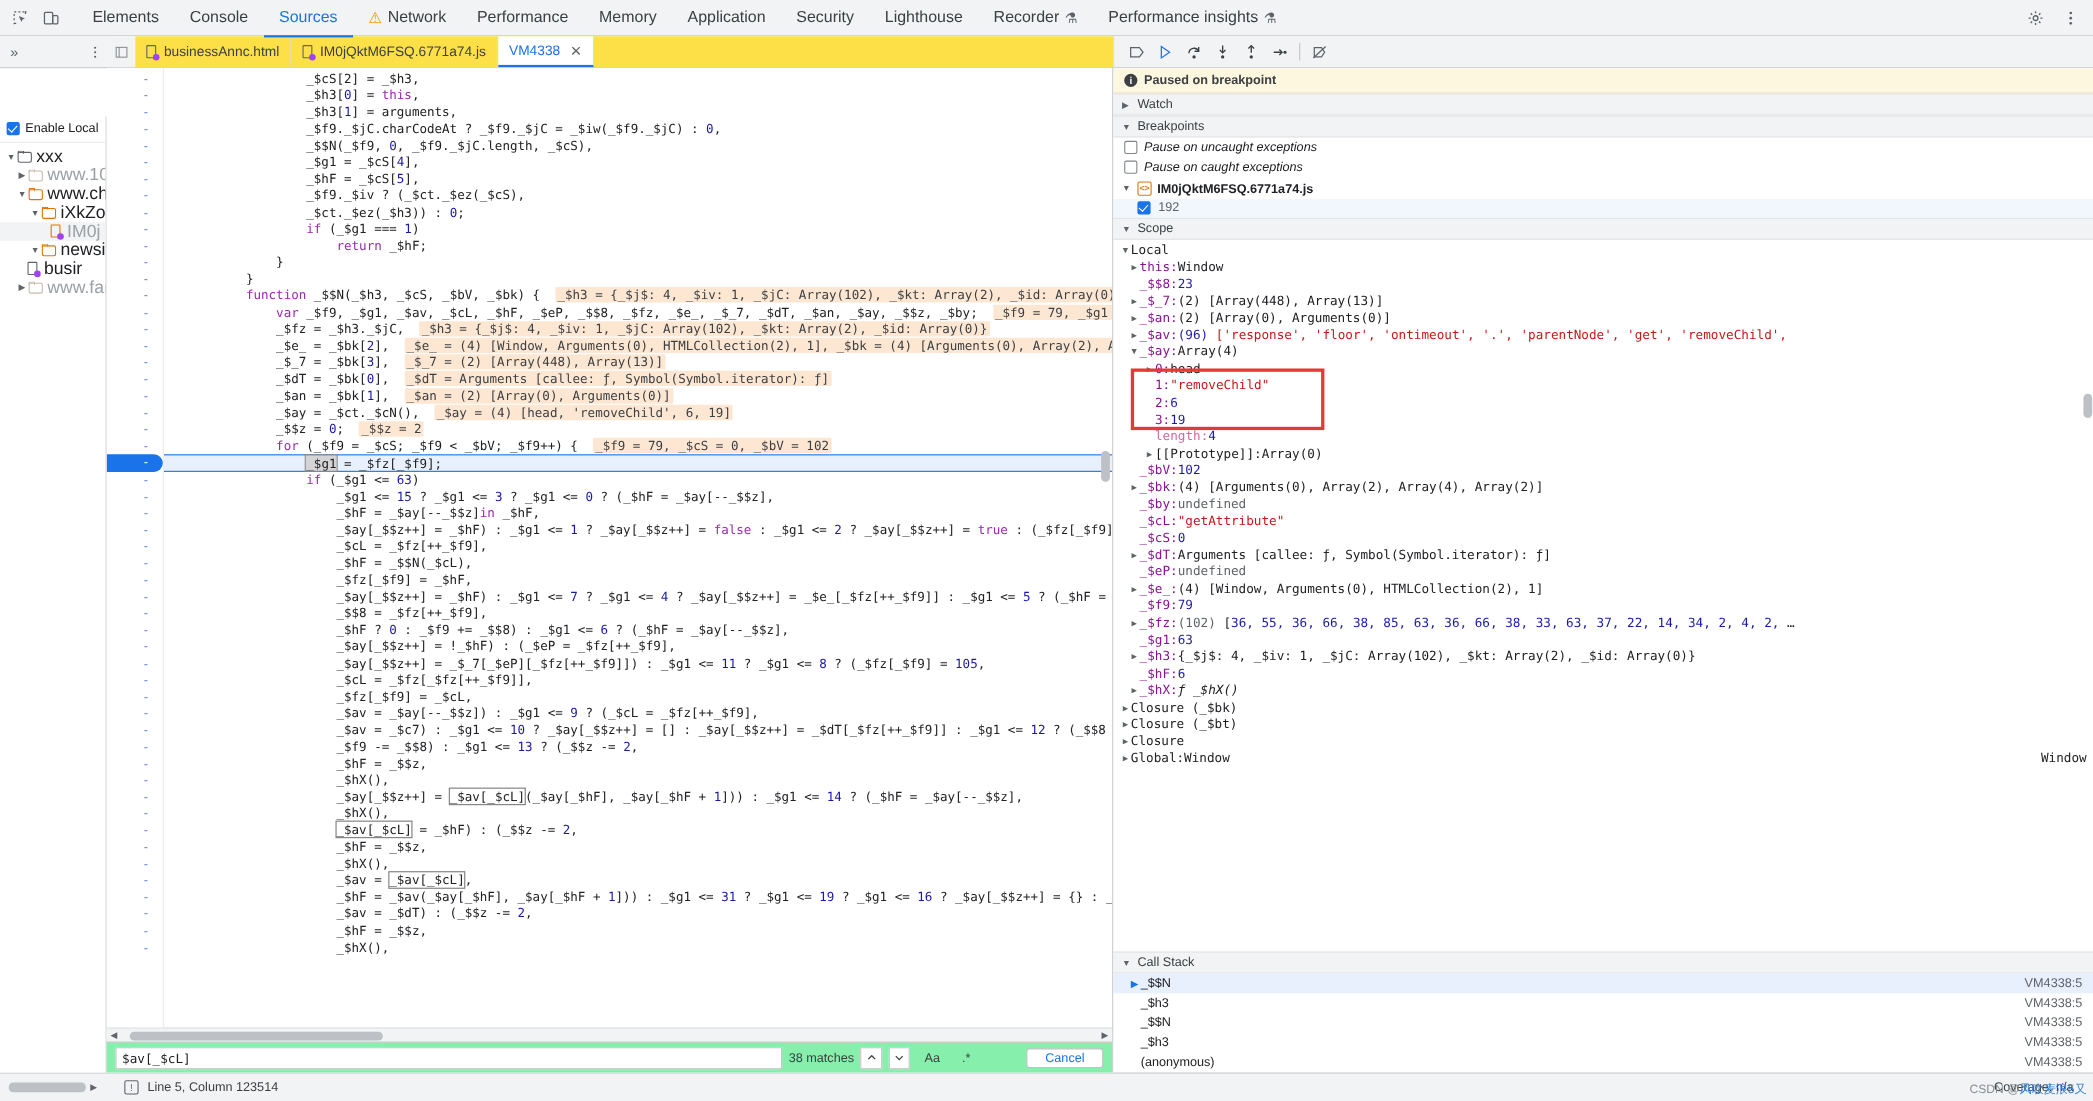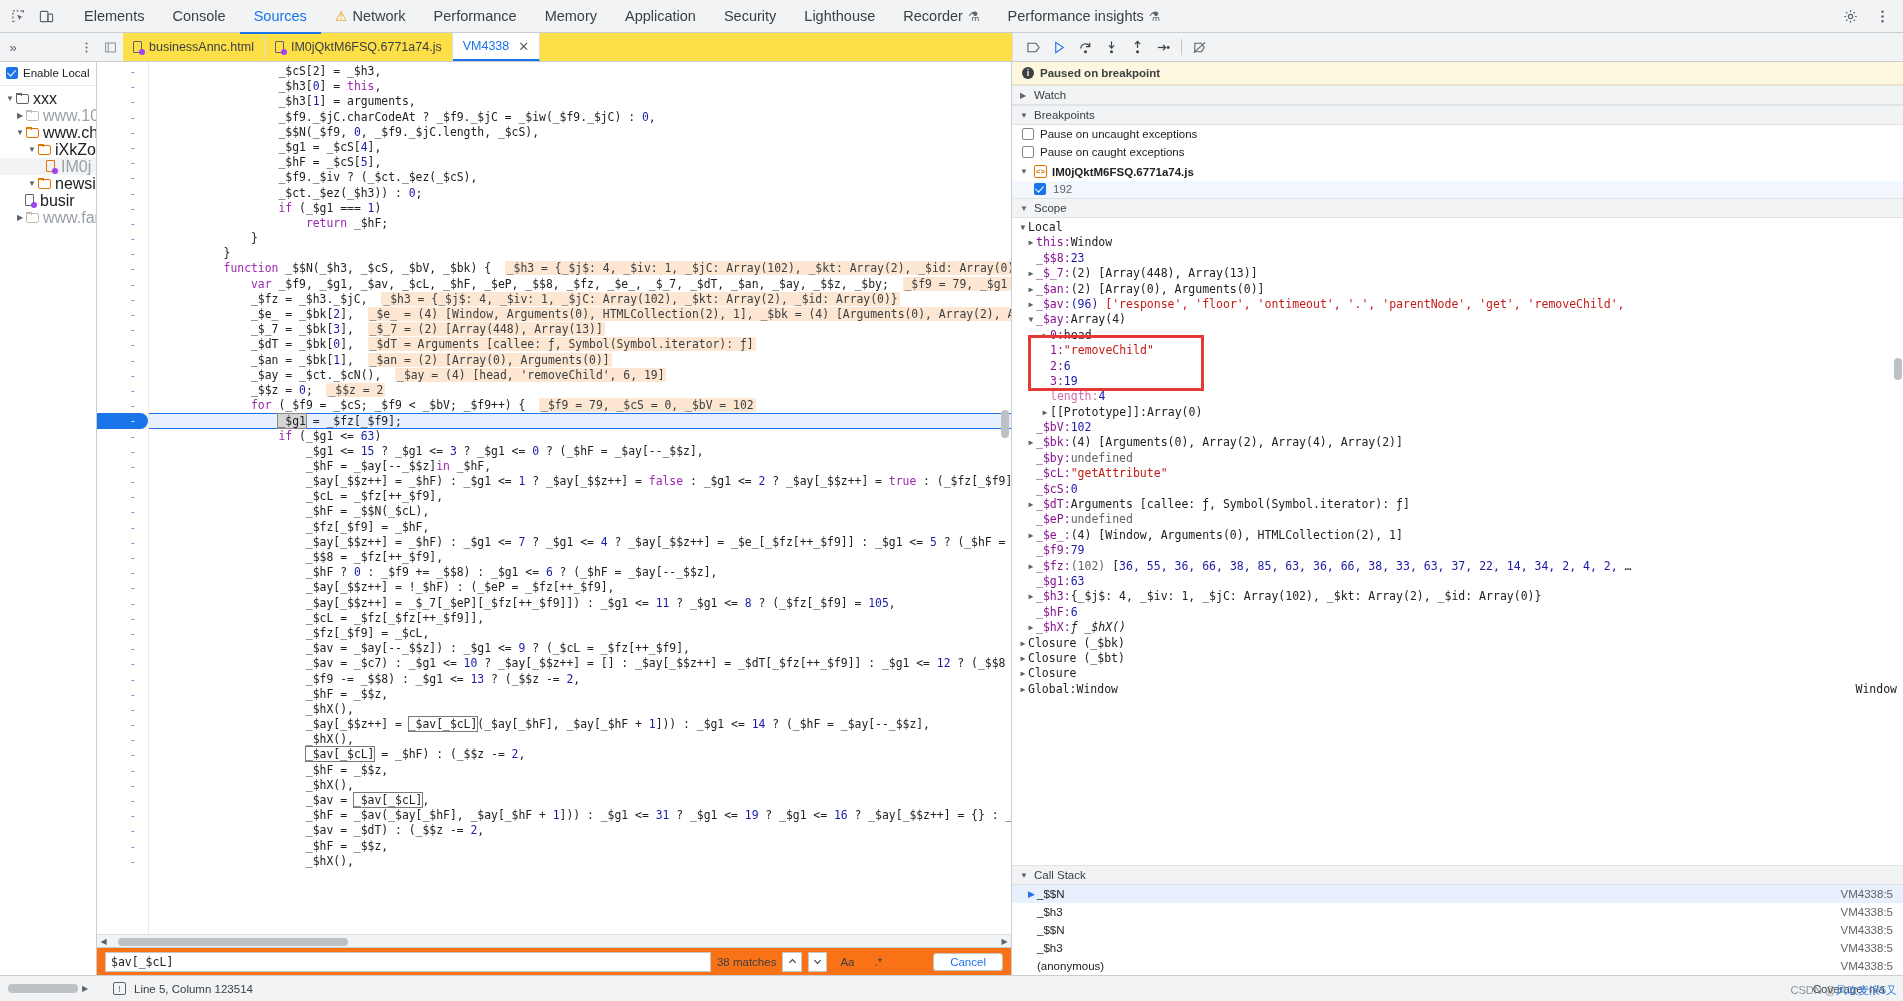--- a/index.html
+++ b/index.html
@@ -76,20 +76,21 @@
   .main { flex: 1; display: flex; min-height: 0; }
 
   
   .navigator {
     width: 97px; min-width: 97px;
     background: #ffffff;
     border-right: 1px solid #cacdd1;
     font-size: 11.5px;
     overflow: hidden;
     position: relative;
+    margin-top: 44px;
   }
   .nav-ovr { display:flex; align-items:center; gap:5px; padding: 5px 4px 6px 6px; border-bottom:1px solid #e8eaed; }
   .chk {
     width: 12px; height: 12px; border-radius: 2px;
     background: #1a73e8; position: relative; flex:none;
   }
   .chk::after {
     content:""; position:absolute; left:3px; top:1px;
     width:4px; height:7px; border:solid #fff; border-width: 0 1.6px 1.6px 0;
     transform: rotate(42deg);
@@ -139,21 +140,21 @@
   
   .vscroll { position:absolute; right:0; top:0; width: 12px; height: 100%; background: transparent; }
   .vthumb { position:absolute; left:2px; width: 8px; background:#bdc1c6; border-radius:4px; }
   .hscroll-row { height: 13px; background:#f1f3f4; display:flex; align-items:center; border-top:1px solid #e0e0e0; }
   .hs-arrow { width: 13px; text-align:center; font-size:8px; color:#5f6368; cursor:pointer; }
   .hs-track { flex:1; height:9px; position:relative; }
   .hs-thumb { position:absolute; left:8px; top:1px; width: 230px; height: 8px; background:#bdc1c6; border-radius:4px; }
 
   
   .searchbar {
-    height: 28px; background:#f97316; border-top:1px solid #cacdd1;
+    height: 28px; background:#86efac; border-top:1px solid #cacdd1;
     display:flex; align-items:center; gap:6px; padding: 0 8px;
   }
   .sinput {
     width: 690px; height: 20px; background:#fff; border:1px solid #c7c7c7;
     font-family:"DejaVu Sans Mono", monospace; font-size:11.5px;
     padding: 0 5px; color:#202124; display:flex; align-items:center;
   }
   .smatches { font-size: 11.5px; color:#3c4043; white-space:nowrap; }
   .sbtn { width:22px; height:20px; display:flex; align-items:center; justify-content:center;
           border:1px solid #c7c7c7; background:#fff; color:#3c4043; font-size:10px; cursor:pointer;}
@@ -172,21 +173,21 @@
     border-bottom: 1px solid #f0e2bf;
   }
   .info-ico { width:12px; height:12px; border-radius:50%; background:#3c4043; color:#fff;
               display:flex; align-items:center; justify-content:center; font-size:9px; font-weight:bold; flex:none;}
   .sect-head {
     background:#f1f3f4; border-bottom:1px solid #e0e3e6; border-top:1px solid #e0e3e6;
     padding: 3px 8px 3px 8px; display:flex; align-items:center; gap:5px;
     font-size: 11.5px; color:#3c4043; cursor:pointer;
   }
   .tri { width:9px; flex:none; font-size:8px; color:#5f6368; }
-  .bp-row { display:flex; align-items:flex-start; gap:6px; padding: 3px 8px 3px 10px; color:#202124;}
+  .bp-row { display:flex; align-items:flex-start; gap:6px; padding: 3px 8px 3px 10px; color:#202124;font-style:italic;}
   .bp-file { display:flex; align-items:center; gap:5px; padding: 4px 8px 3px 8px; font-weight:bold; background:#fff;}
   .js-ico { width: 13px; height: 13px; border:1.3px solid #e37400; border-radius:2px; color:#e37400;
             font-size: 8px; display:flex; align-items:center; justify-content:center; flex:none; }
   .bp-line { display:flex; align-items:center; gap:7px; padding: 2px 8px 3px 22px; background:#f2f6fd; }
   .bp-line .code-snip { font-family:"DejaVu Sans Mono", monospace; font-size:11.5px; color:#202124; flex:1;}
   .bp-line .lno { color:#5f6368; font-size:11.5px; padding-right: 6px;}
   .scope-body { flex:1; overflow:hidden; font-family:"DejaVu Sans Mono", monospace; font-size: 11.5px; padding-top: 2px; position:relative;}
   .srow { display:flex; align-items:center; height: 15.4px; line-height:15.4px; white-space:nowrap; }
   .srow .ar { width: 10px; flex:none; font-size:8px; color:#5f6368; text-align:center; }
   .ind0 { padding-left: 6px; }

